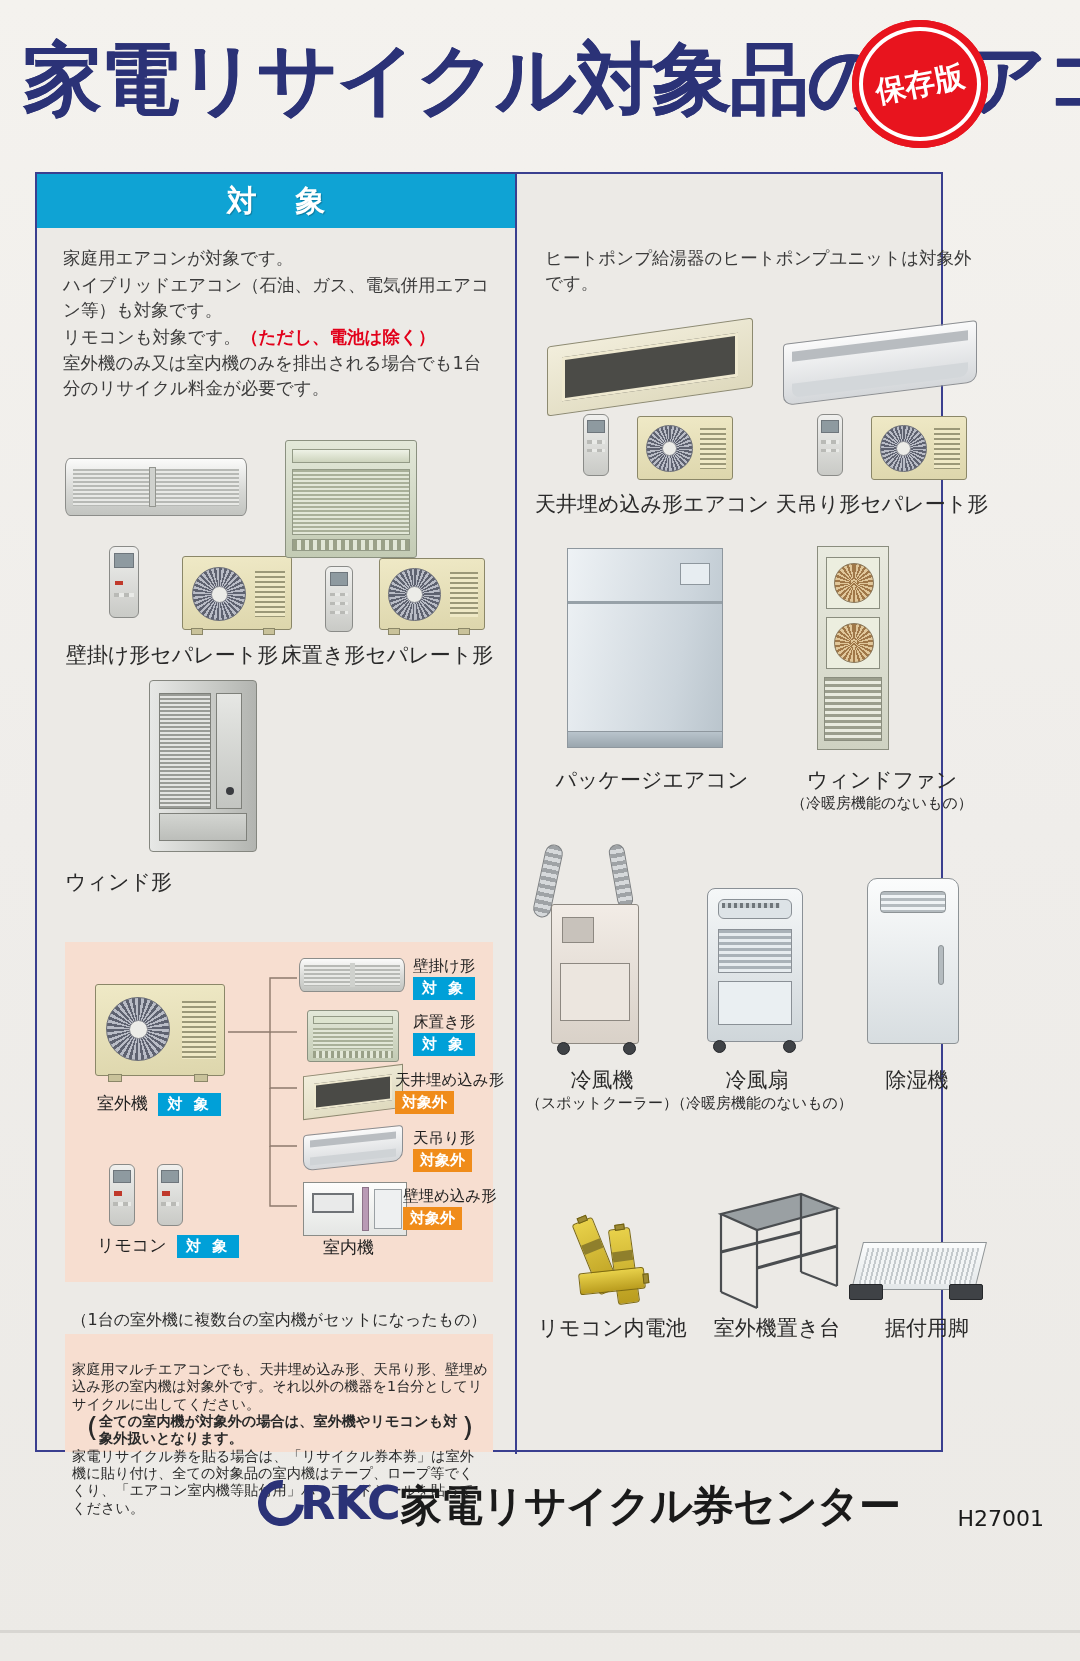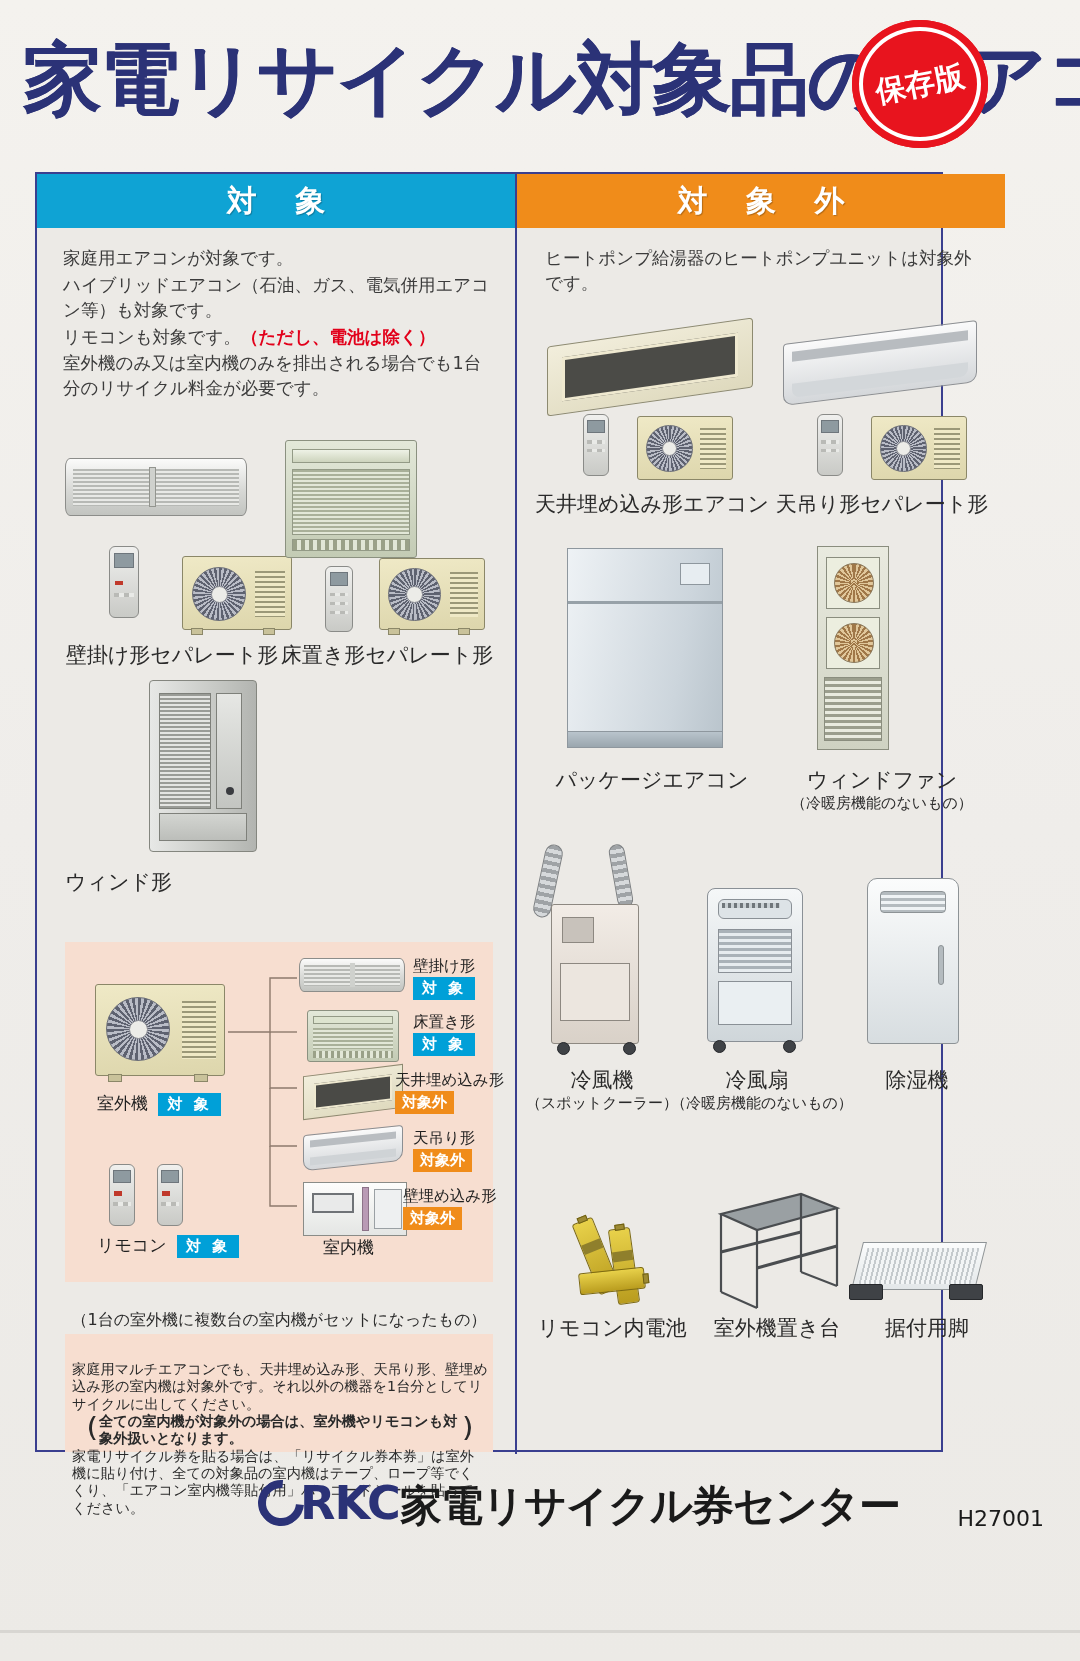--- a/index.html
+++ b/index.html
@@ -238,23 +238,20 @@
       <span class="seal-text">保存版</span>
     </div>
   </div>
 
   <div class="frame">
     <div class="col-divider"></div>
 
     <div class="band band-l">
       <span class="band-label">対 象</span>
     </div>
-    <div class="band band-r">
-      <span class="band-label">対 象 外</span>
-    </div>
 
     <div class="col col-l">
 
       <div class="intro" style="position:absolute;left:26px;top:18px;width:430px;">
         <p>家庭用エアコンが対象です。</p>
         <p>ハイブリッドエアコン（石油、ガス、電気併用エアコン等）も対象です。</p>
         <p>
           <span>リモコンも対象です。</span><span class="red">（ただし、電池は除く）</span>
         </p>
         <p>室外機のみ又は室内機のみを排出される場合でも1台分のリサイクル料金が必要です。</p>

